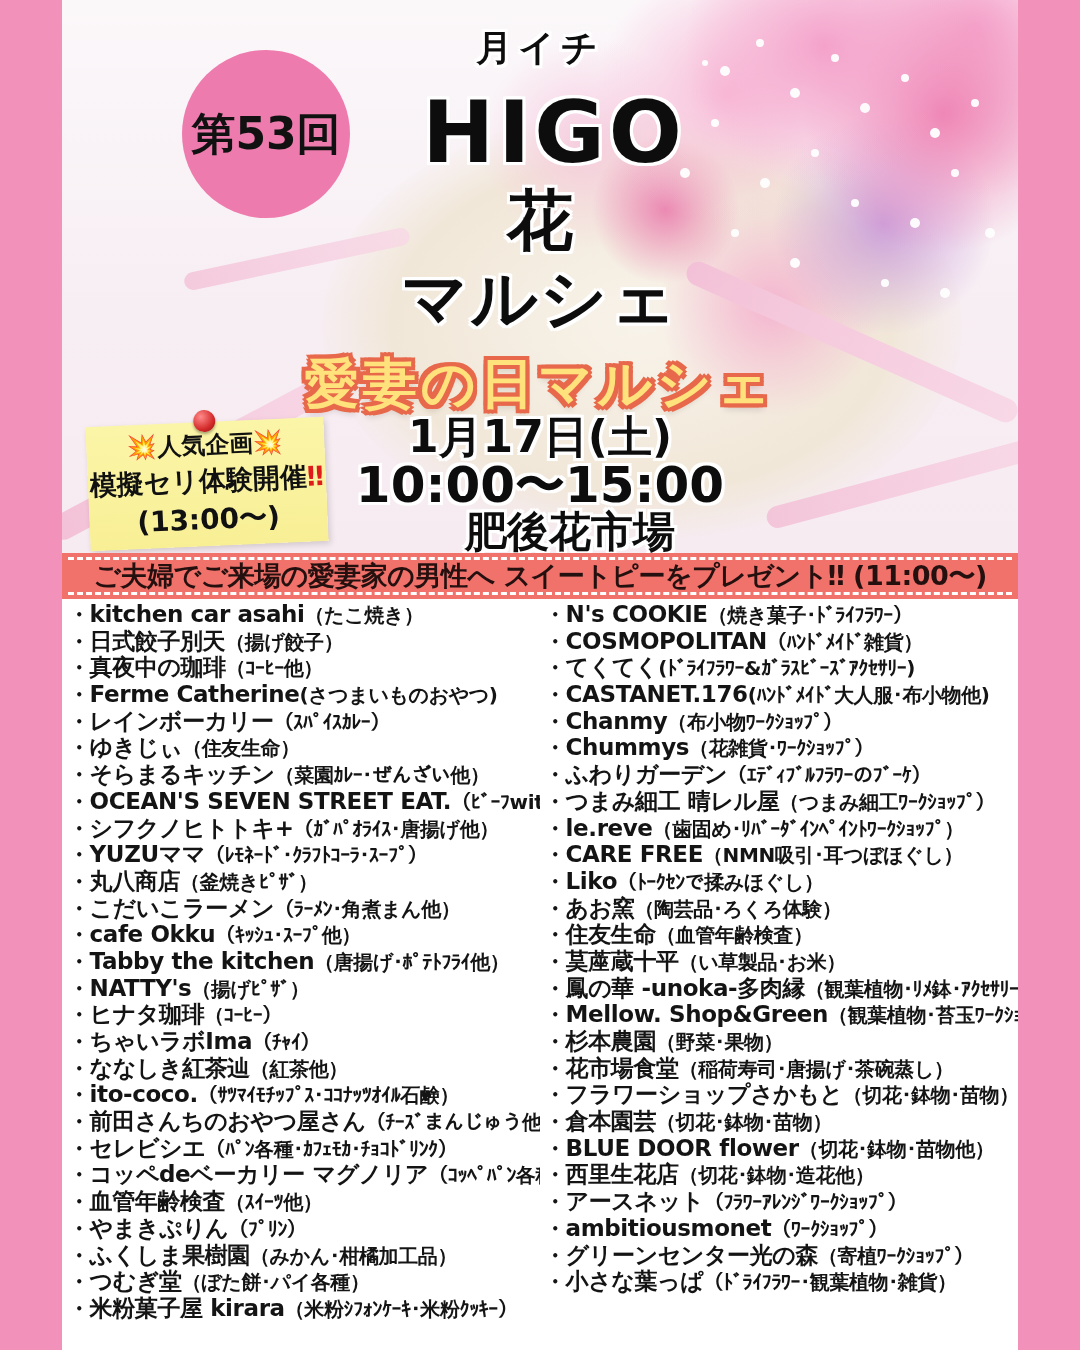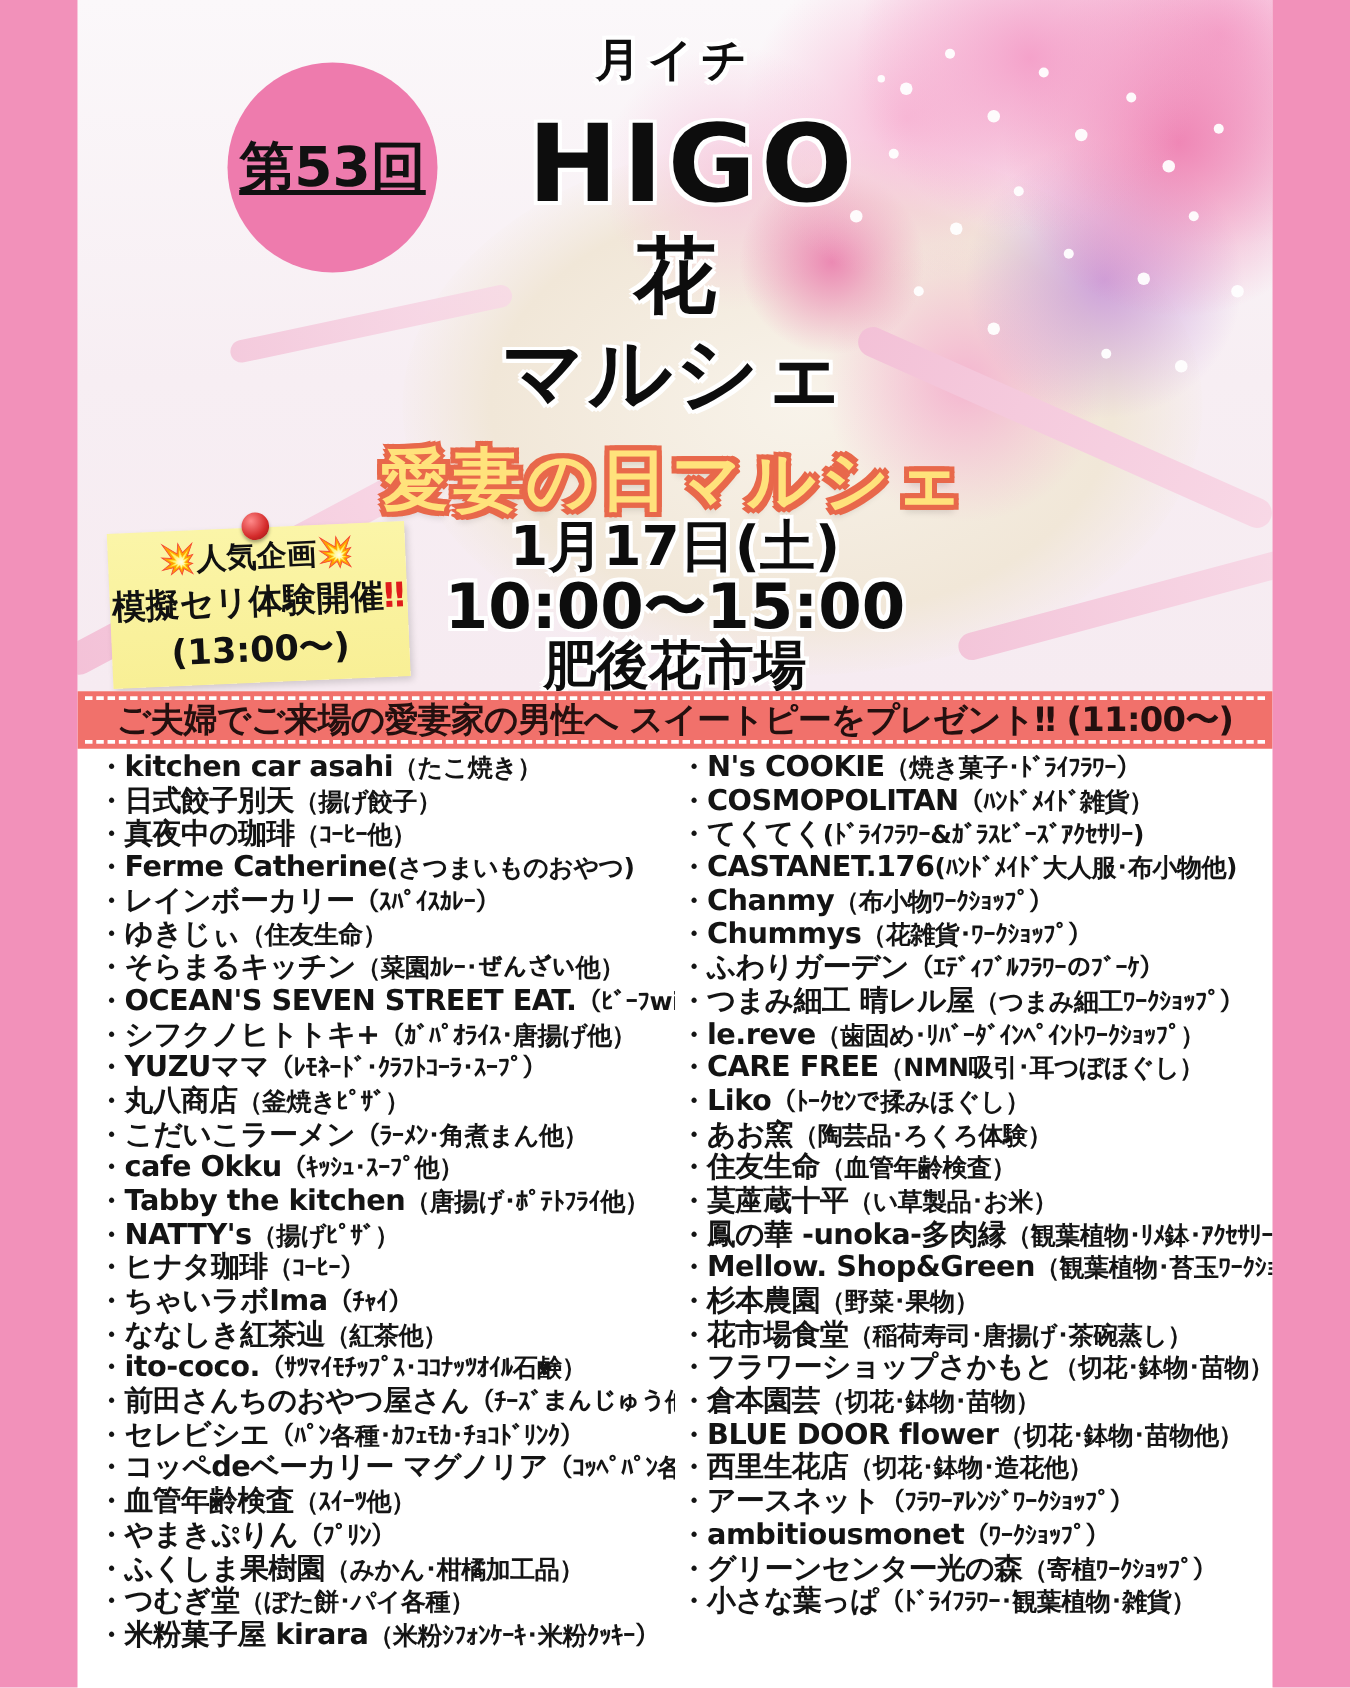--- a/index.html
+++ b/index.html
@@ -57,28 +57,28 @@
   .title-1{top:82px;font-size:86px;letter-spacing:4px;font-weight:800;margin-left:14px;}
   .title-2{top:176px;font-size:66px;}
   .title-3{top:254px;font-size:66px;letter-spacing:2px;}
   .special{
     top:348px;font-size:54px;letter-spacing:4px;color:#FFE27B;font-weight:800;
     text-shadow:-4px -4px 0 #E8684B,4px -4px 0 #E8684B,-4px 4px 0 #E8684B,4px 4px 0 #E8684B,
       0 -4px 0 #E8684B,0 4px 0 #E8684B,-4px 0 0 #E8684B,4px 0 0 #E8684B,0 6px 6px rgba(0,0,0,.15);
   }
   .date-line{top:408px;font-size:44px;}
   .time-line{top:452px;font-size:50px;}
-  .venue-line{top:504px;font-size:42px;}
+  .venue-line{top:504px;font-size:42px;margin-left:30px;}
 
   
   .badge{
     position:absolute;left:120px;top:50px;width:168px;height:168px;border-radius:50%;
     background:#EE7BAD;display:flex;align-items:center;justify-content:center;z-index:7;
   }
-  .badge span{font-size:44px;font-weight:800;color:#111;text-decoration:underline;}
+  .badge span{font-size:44px;font-weight:800;color:#111;}
 
   
   .note-box{
     position:absolute;left:26px;top:422px;width:238px;height:124px;z-index:8;
     background:linear-gradient(180deg,#FBF5A8,#F8EF95);
     transform:rotate(-2.5deg);box-shadow:2px 3px 6px rgba(0,0,0,.15);
     display:flex;flex-direction:column;align-items:center;justify-content:center;
     text-align:center;color:#111;font-weight:800;
   }
   .note-box .pin{
@@ -102,21 +102,21 @@
     display:flex;align-items:center;justify-content:center;
     font-size:27px;font-weight:800;color:#24100f;letter-spacing:-0.5px;white-space:nowrap;
   }
 
   
   .list-area{
     position:absolute;left:62px;top:599px;width:956px;height:751px;background:#fff;z-index:5;
     display:flex;
   }
   .col{width:478px;overflow:hidden;padding-top:2px;box-sizing:border-box;}
-  .col.left{padding-left:16px;}
+  .col.left{padding-left:6px;}
   .col.right{padding-left:4px;}
   .v-item{
     white-space:nowrap;line-height:26.7px;height:26.7px;color:#141414;
     font-weight:bold;letter-spacing:-0.4px;
   }
   .v-item::before{content:"・";font-size:22px;}
   .v-name{font-size:23px;}
   .v-detail{font-size:20px;}
 </style>
 </head>

